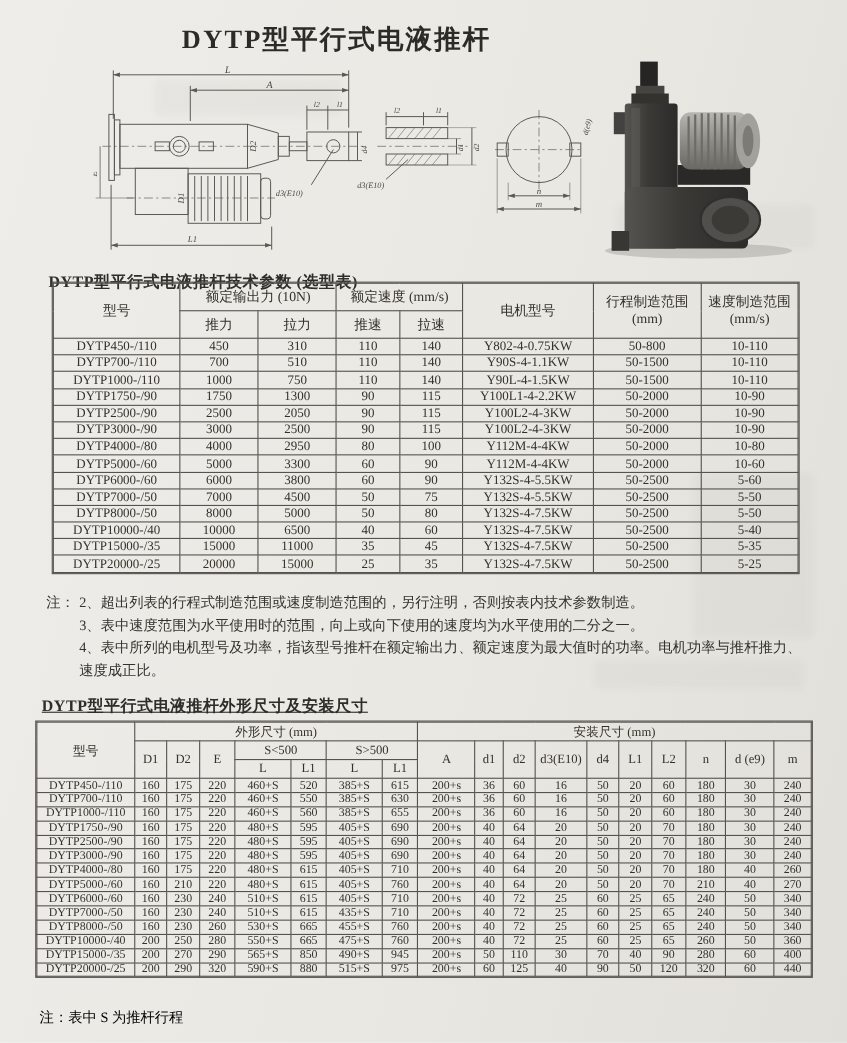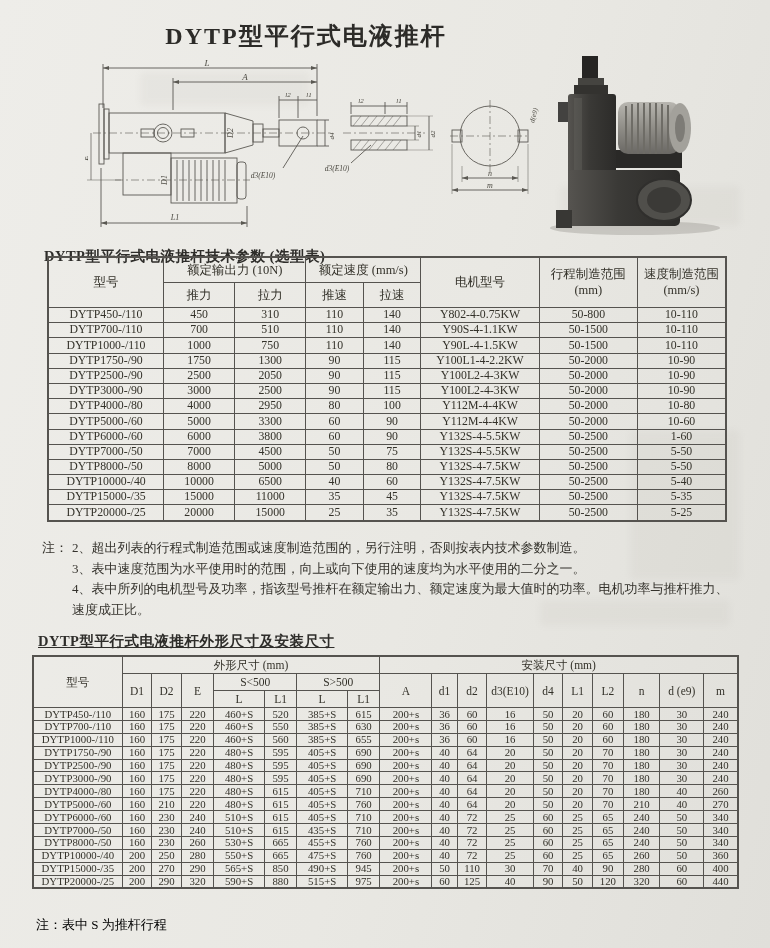--- a/index.html
+++ b/index.html
@@ -311,21 +311,21 @@
         <td>10-60</td>
       </tr>
       <tr>
         <td>DYTP6000-/60</td>
         <td>6000</td>
         <td>3800</td>
         <td>60</td>
         <td>90</td>
         <td>Y132S-4-5.5KW</td>
         <td>50-2500</td>
-        <td>1-60</td>
+        <td>5-60</td>
       </tr>
       <tr>
         <td>DYTP7000-/50</td>
         <td>7000</td>
         <td>4500</td>
         <td>50</td>
         <td>75</td>
         <td>Y132S-4-5.5KW</td>
         <td>50-2500</td>
         <td>5-50</td>

